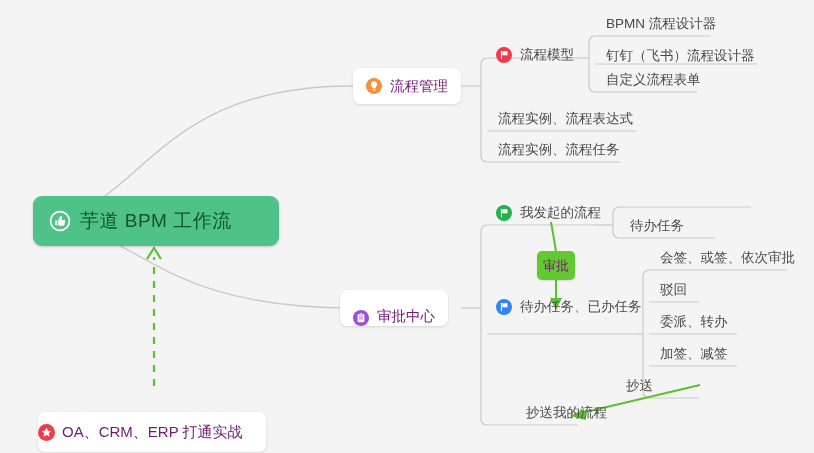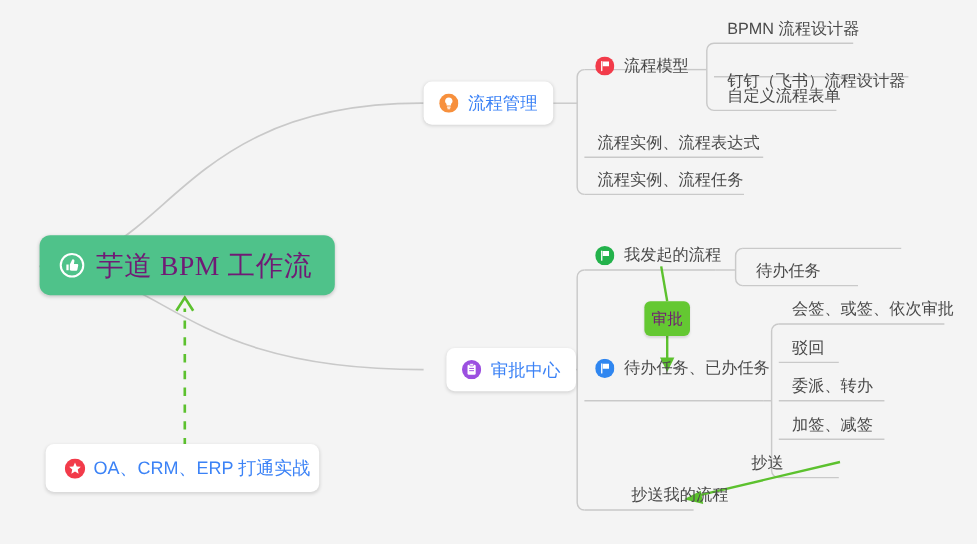--- a/index.html
+++ b/index.html
@@ -36,47 +36,46 @@
     height: 50px;
     background: #4fc28a;
     border-radius: 9px;
     box-shadow: 0 1px 3px rgba(0,0,0,.18);
     display: flex;
     align-items: center;
     padding-left: 16px;
     box-sizing: border-box;
   }
   .root-label {
-    color: #701a75;
-    font-size: 23px;
+    color: #14532d;
+    font-size: 19px;
     letter-spacing: .5px;
     margin-left: 9px;
     white-space: nowrap;
-    font-family: Liberation Serif, serif;
   }
 
   
   .card {
     position: absolute;
     background: #ffffff;
     border-radius: 7px;
     box-shadow: 0 1px 3px rgba(0,0,0,.13);
     display: flex;
     align-items: center;
     box-sizing: border-box;
   }
   .card-label {
     font-size: 14.5px;
-    color: #3b82f6;
+    color: #701a75;
     margin-left: 8px;
     white-space: nowrap;
   }
   #node-process-mgmt { left: 353px; top: 68px;  width: 108px; height: 36px; padding-left: 13px; }
-  #node-approval-ctr { left: 372px; top: 290px; width: 108px; height: 36px; padding-left: 13px; }
-  #node-oa-crm-erp   { left: 38px;  top: 370px; width: 228px; height: 40px; padding-left: 16px; }
+  #node-approval-ctr { left: 340px; top: 290px; width: 108px; height: 36px; padding-left: 13px; align-items: flex-end; }
+  #node-oa-crm-erp   { left: 38px;  top: 412px; width: 228px; height: 40px; }
   #node-oa-crm-erp .card-label { font-size: 15px; }
 
   
   .leaf {
     position: absolute;
     font-size: 13.5px;
     color: #4a4a4a;
     white-space: nowrap;
     padding: 3px 6px 4px 6px;
     box-sizing: border-box;
@@ -204,21 +203,21 @@
         <rect x="4.9" y="3.8" width="1.1" height="8.5" rx="0.5" fill="#ffffff"></rect>
         <path d="M6.3 4.2 L11.5 4.2 L11.5 8.3 L6.3 8.3 Z" fill="#ffffff"></path>
       </svg>
     </span>
     <span class="leaf-text">流程模型</span>
   </div>
 
   <div class="leaf" style="left:600px; top:12px;">
     <span class="leaf-text">BPMN 流程设计器</span>
   </div>
-  <div class="leaf" style="left:600px; top:56px;justify-content:flex-end;">
+  <div class="leaf" style="left:600px; top:44px;justify-content:flex-end;">
     <span class="leaf-text">钉钉（飞书）流程设计器</span>
   </div>
   <div class="leaf" style="left:600px; top:68px;">
     <span class="leaf-text">自定义流程表单</span>
   </div>
 
   <div class="leaf" style="left:492px; top:107px;">
     <span class="leaf-text">流程实例、流程表达式</span>
   </div>
   <div class="leaf" style="left:492px; top:138px;">

